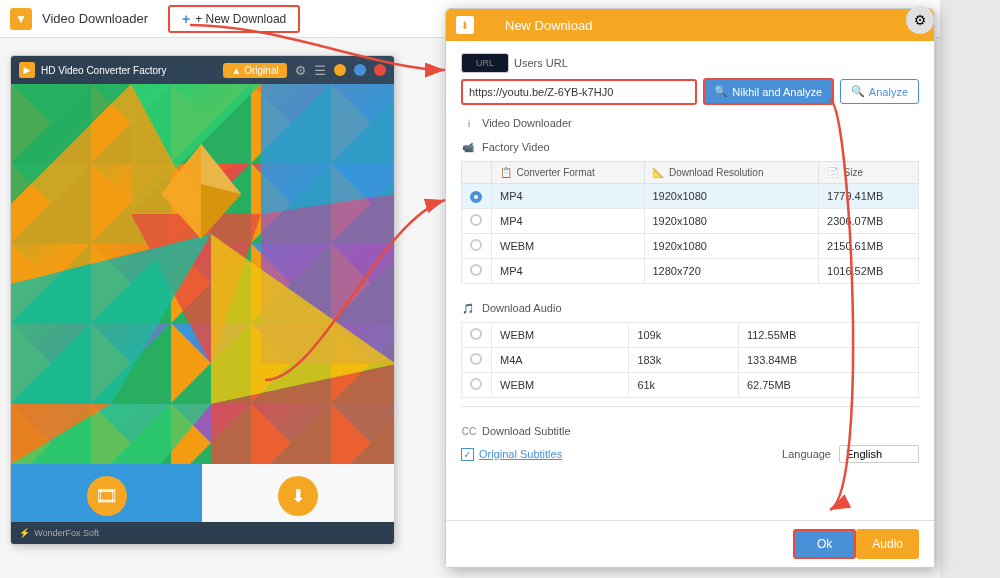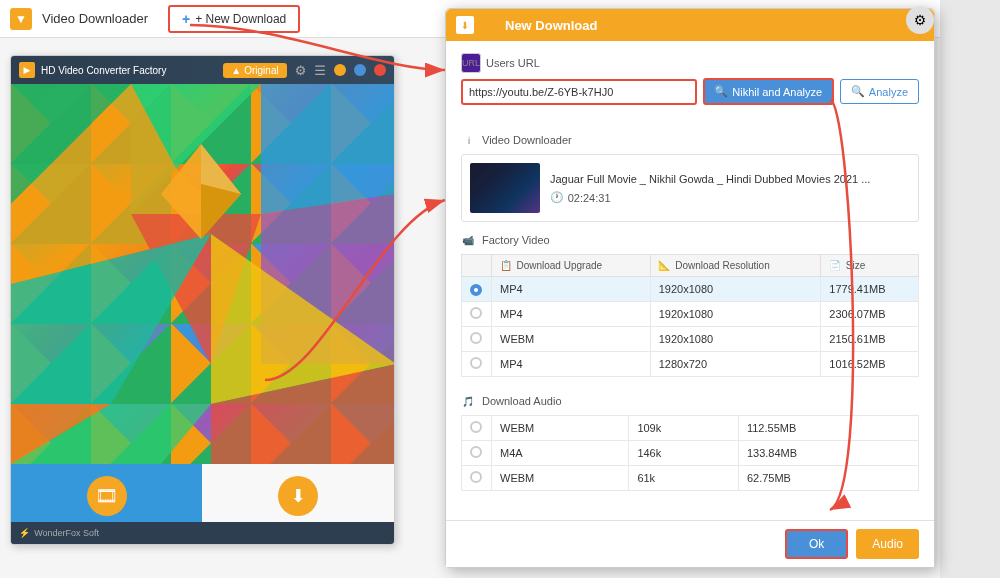--- a/index.html
+++ b/index.html
@@ -214,21 +214,21 @@
     .dialog-logo {
       width: 18px; height: 18px;
       background: #fff;
       border-radius: 2px;
       display: flex; align-items: center; justify-content: center;
       font-size: 10px; color: #f5a623;
     }
     .dialog-title {
       color: #fff;
       font-size: 13px;
-      font-weight: bold;
+      font-weight: normal;
       flex: 1;
       padding-left: 23px;
     }
     .dialog-close {
       color: #fff;
       font-size: 16px;
       cursor: pointer;
     }
 
     .dialog-body {
@@ -238,29 +238,29 @@
     }
 
     
     .section-label {
       font-size: 11px;
       color: #555;
       margin-bottom: 5px;
       display: flex; align-items: center; gap: 5px;
     }
     .url-icon {
-      width: 20px; height: 20px;
+      width: 48px; height: 20px;
       border: 1px solid #ccc;
       border-radius: 3px;
       display: flex; align-items: center; justify-content: center;
-      font-size: 9px; color: #888; background: #4c1d95;
+      font-size: 9px; color: #888; background: #0f172a;
     }
     .url-row {
       display: flex; gap: 6px; align-items: center;
-      margin-bottom: 27px;
+      margin-bottom: 10px;
     }
     .url-input {
       flex: 1;
       height: 26px;
       border: 2px solid #e74c3c;
       border-radius: 3px;
       padding: 0 6px;
       font-size: 11px;
       color: #333;
       background: #fff;
@@ -414,21 +414,21 @@
       font-size: 11px;
       border-radius: 2px;
       appearance: none;
       background: #fff;
       cursor: pointer;
       min-width: 80px;
     }
 
     
     .dialog-footer {
-      display: flex; justify-content: flex-end; gap: 8px;
+      display: flex; justify-content: flex-end; 
       padding: 8px 15px;
       border-top: 1px solid #e0e0e0;
       position: absolute;
       bottom: 0; left: 0; right: 0;
       background: #fff;
     }
     .ok-btn {
       background: #4a90d9;
       color: white;
       border: none;
@@ -575,47 +575,35 @@
         <button class="analyze-btn">
           <span>🔍</span>
           <span>Analyze</span>
         </button>
       </div>
 
       <div class="download-section-header">
         <span class="section-icon">ℹ</span>
         <span>Video Downloader</span>
       </div>
-      <div class="video-info-section">
-        <div class="video-thumb">
-          <div class="thumb-inner"></div>
-        </div>
-        <div class="video-details">
-          <div class="video-title">Jaguar Full Movie _ Nikhil Gowda _ Hindi Dubbed Movies 2021 ...</div>
-          <div class="video-duration">
-            <span>🕐</span>
-            <span>02:24:31</span>
-          </div>
-        </div>
-      </div>
 
       <div class="download-section-header">
         <span class="section-icon">📹</span>
         <span>Factory Video</span>
       </div>
 
       <div class="table-wrapper">
         <table class="format-table">
           <thead>
             <tr>
               <th style="width:30px;"></th>
               <th>
                 <span style="display:flex;align-items:center;gap:4px;">
                   <span>📋</span>
-                  <span>Download Upgrade</span>
+                  <span>Converter Format</span>
                 </span>
               </th>
               <th>
                 <span style="display:flex;align-items:center;gap:4px;">
                   <span>📐</span>
                   <span>Download Resolution</span>
                 </span>
               </th>
               <th>
                 <span style="display:flex;align-items:center;gap:4px;">
@@ -674,34 +662,52 @@
       </td>
       <td>WEBM</td>
       <td>109k</td>
       <td>112.55MB</td>
     </tr>
             <tr>
       <td style="width:30px;">
         <div class="radio-dot"></div>
       </td>
       <td>M4A</td>
-      <td>146k</td>
+      <td>183k</td>
       <td>133.84MB</td>
     </tr>
             <tr>
       <td style="width:30px;">
         <div class="radio-dot"></div>
       </td>
       <td>WEBM</td>
       <td>61k</td>
       <td>62.75MB</td>
     </tr>
           </tbody>
       </table>
 
+      <div class="subtitle-section">
+        <div class="download-section-header">
+          <span class="section-icon">CC</span>
+          <span>Download Subtitle</span>
+        </div>
+        <div class="subtitle-row">
+          <label class="checkbox-label">
+            <div class="checkbox checked"></div>
+            <span class="original-subtitles-label">Original Subtitles</span>
+          </label>
+          <div class="language-row">
+            <span class="language-label">Language</span>
+            <select class="language-select">
+              <option>English</option>
+            </select>
+          </div>
+        </div>
+      </div>
 
       <div style="height:50px;"></div>
     </div>
 
     <div class="dialog-footer">
       <button class="ok-btn">
         <span>Ok</span>
       </button>
       <button class="cancel-btn">
         <span>Audio</span>

